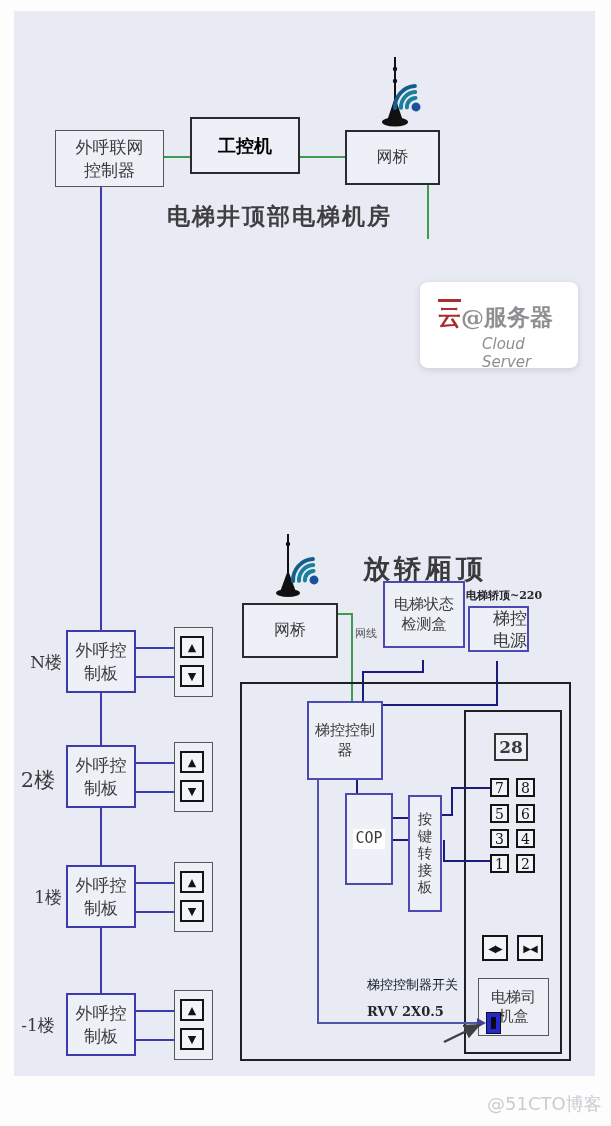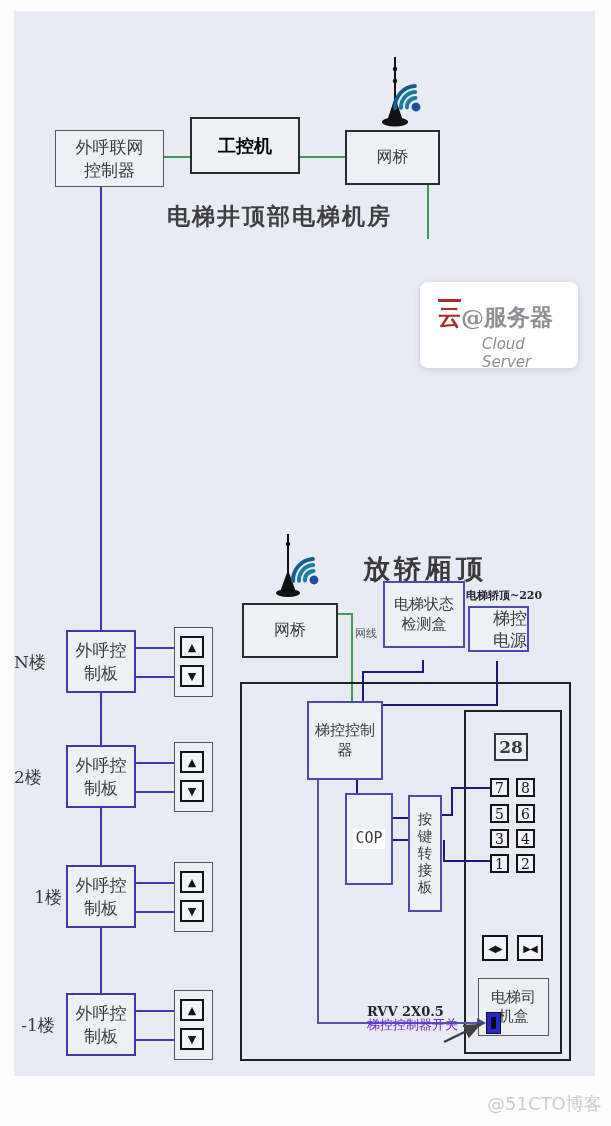--- a/index.html
+++ b/index.html
@@ -175,42 +175,42 @@
 
   <div class="box b-gray" style="left:478px;top:978px;width:71px;height:58px;font-size:15px;background:#edeff6;">
     <span>电梯司</span>
     <span>机盒</span>
   </div>
   <div class="abs" style="left:486px;top:1012px;width:15px;height:22px;background:#2727cf;border:1.5px solid #101014;box-sizing:border-box;">
     <div style="position:absolute;left:4px;top:4px;width:5px;height:12px;background:#0a0a14;"></div>
   </div>
 
   <div class="lbl" style="left:367px;top:1004px;font-size:13px;font-weight:bold;color:#26262a;">RVV 2X0.5</div>
-  <div class="lbl" style="left:367px;top:1016px;font-size:13px;color:#6d28d9;">梯控控制器开关</div>
+  <div class="lbl" style="left:367px;top:976px;font-size:13px;color:#0f172a;">梯控控制器开关</div>
 
   <div class="wire" style="left:100px;top:693px;width:2px;height:52px;"></div>
   <div class="wire" style="left:100px;top:808px;width:2px;height:57px;"></div>
   <div class="wire" style="left:100px;top:928px;width:2px;height:65px;"></div>
 
-  <div class="lbl" style="left:14px;top:651px;width:48px;text-align:left;font-size:17px;">N楼</div>
+  <div class="lbl" style="left:14px;top:651px;width:48px;text-align:right;font-size:17px;">N楼</div>
   <div class="box" style="left:66px;top:630px;width:70px;height:63px;border:2px solid #3c3cae;font-size:17px;">
     <span>外呼控</span>
     <span>制板</span>
   </div>
   <div class="wire" style="left:136px;top:647px;width:38px;height:2px;"></div>
   <div class="wire" style="left:136px;top:676px;width:38px;height:2px;"></div>
   <div class="abs b-gray" style="left:174px;top:627px;width:37px;height:68px;background:#eef0f7;"></div>
   <div class="btn" style="left:180px;top:636px;width:24px;height:22px;font-size:11px;">
       <span>▲</span>
     </div>
   <div class="btn" style="left:180px;top:665px;width:24px;height:22px;font-size:11px;">
       <span>▼</span>
     </div>
 
-  <div class="lbl" style="left:14px;top:766px;width:48px;text-align:left;font-size:17px;">2楼</div>
+  <div class="lbl" style="left:14px;top:766px;width:48px;text-align:center;font-size:21px;">2楼</div>
   <div class="box" style="left:66px;top:745px;width:70px;height:63px;border:2px solid #3c3cae;font-size:17px;">
     <span>外呼控</span>
     <span>制板</span>
   </div>
   <div class="wire" style="left:136px;top:762px;width:38px;height:2px;"></div>
   <div class="wire" style="left:136px;top:791px;width:38px;height:2px;"></div>
   <div class="abs b-gray" style="left:174px;top:742px;width:37px;height:68px;background:#eef0f7;"></div>
   <div class="btn" style="left:180px;top:751px;width:24px;height:22px;font-size:11px;">
       <span>▲</span>
     </div>

